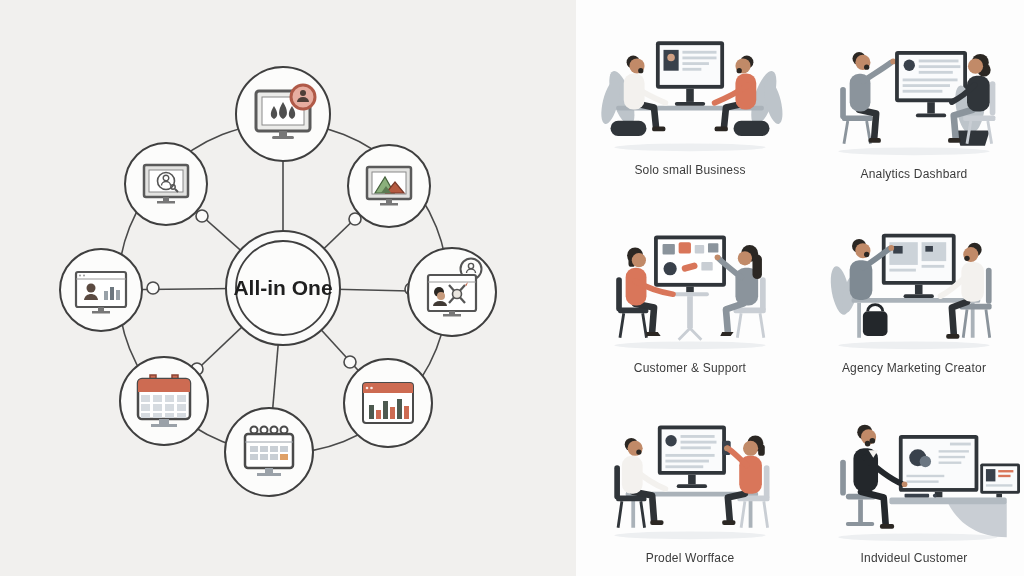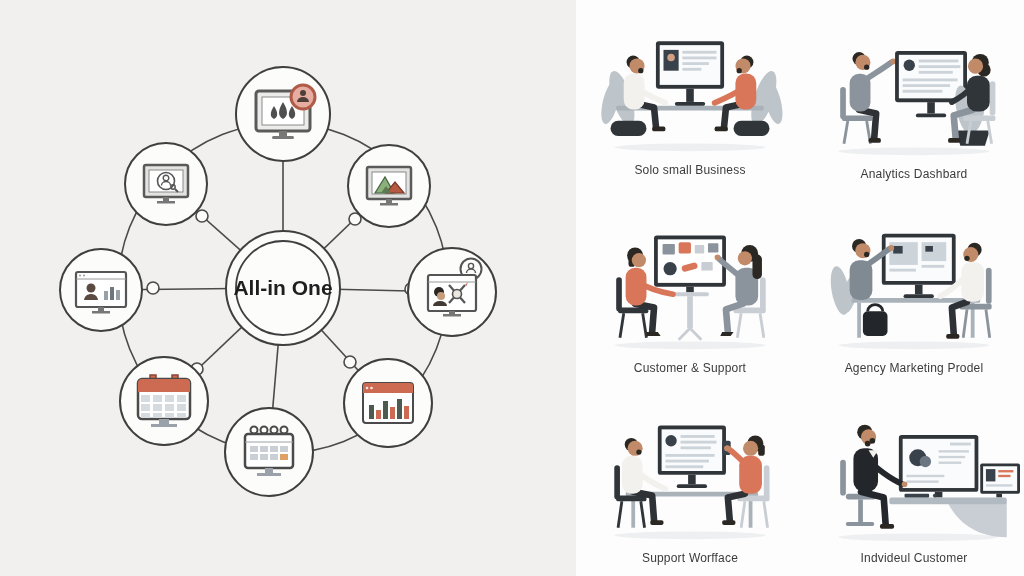--- a/index.html
+++ b/index.html
@@ -382,21 +382,21 @@
           <path d="M168,106 L164,136 M188,106 L192,136" stroke="#8b949c" stroke-width="3" fill="none"></path>
           <path d="M168,98 L152,104 L154,132" fill="none" stroke="#2e3236" stroke-width="7" stroke-linecap="round" stroke-linejoin="round"></path>
           <rect x="146" y="132" width="14" height="5" rx="2" class="hair"></rect>
           <rect x="162" y="56" width="24" height="42" rx="10" class="white"></rect>
           <path d="M168,70 C158,80 148,88 140,92" fill="none" stroke="#f3f1ee" stroke-width="6" stroke-linecap="round"></path>
           <circle cx="176" cy="43" r="7.5" class="hair"></circle>
           <circle cx="172" cy="48" r="8" class="skin"></circle>
           <circle cx="168" cy="52" r="2.8" class="hair"></circle>
         </g>
       </svg>
-      <figcaption class="caption">Agency Marketing Prodel</figcaption>
+      <figcaption class="caption">Agency Marketing Creator</figcaption>
     </figure>
 
     <figure class="tile" style="margin:0">
       <svg class="illus" viewBox="0 0 224 152">
         <ellipse cx="112" cy="144" rx="80" ry="4" class="shadow"></ellipse>
         <rect x="44" y="98" width="140" height="5" rx="2" class="desk"></rect>
         <path d="M52,103 L52,136 M176,103 L176,136" stroke="#aab2b9" stroke-width="4" fill="none"></path>
         <g>
           <rect x="78" y="28" width="72" height="52" rx="3" class="ink"></rect>
           <rect x="82" y="32" width="64" height="44" class="scr"></rect>
@@ -430,21 +430,21 @@
           <rect x="146" y="128" width="14" height="5" rx="2" class="hair"></rect>
           <rect x="164" y="60" width="24" height="40" rx="10" class="coral"></rect>
           <rect x="146" y="44" width="9" height="15" rx="2" class="dk"></rect>
           <path d="M172,70 C164,62 158,56 152,52" fill="none" stroke="#d9765a" stroke-width="6" stroke-linecap="round"></path>
           <circle cx="151" cy="52" r="3" class="skin"></circle>
           <circle cx="181" cy="47" r="8.5" class="hair"></circle>
           <rect x="184" y="48" width="7" height="12" rx="3" class="hair"></rect>
           <circle cx="176" cy="52" r="8" class="skin"></circle>
         </g>
       </svg>
-      <figcaption class="caption">Support Worfface</figcaption>
+      <figcaption class="caption">Prodel Worfface</figcaption>
     </figure>
 
     <figure class="tile" style="margin:0">
       <svg class="illus" viewBox="0 0 224 152">
         <ellipse cx="116" cy="146" rx="84" ry="4" class="shadow"></ellipse>
         <path d="M148,110 L210,110 L210,146 C178,146 158,130 148,110 Z" class="lgray"></path>
         <g>
           <rect x="96" y="38" width="84" height="60" rx="3" class="ink"></rect>
           <rect x="100" y="42" width="76" height="52" class="scr"></rect>
           <circle cx="116" cy="62" r="9" class="dk"></circle>

